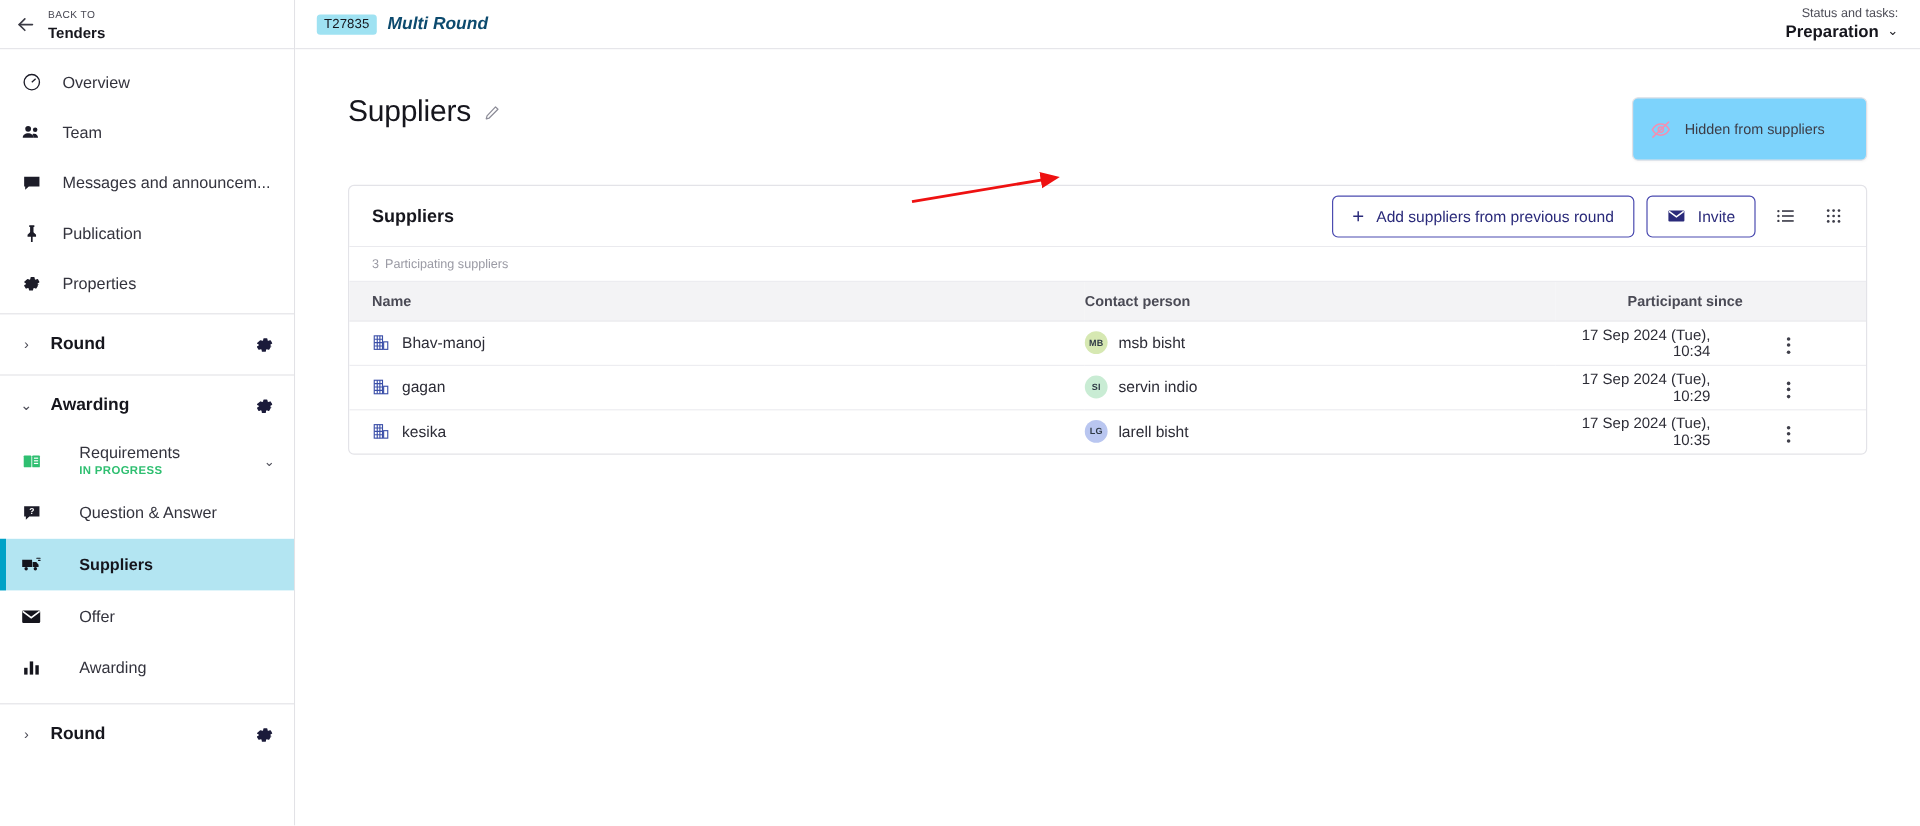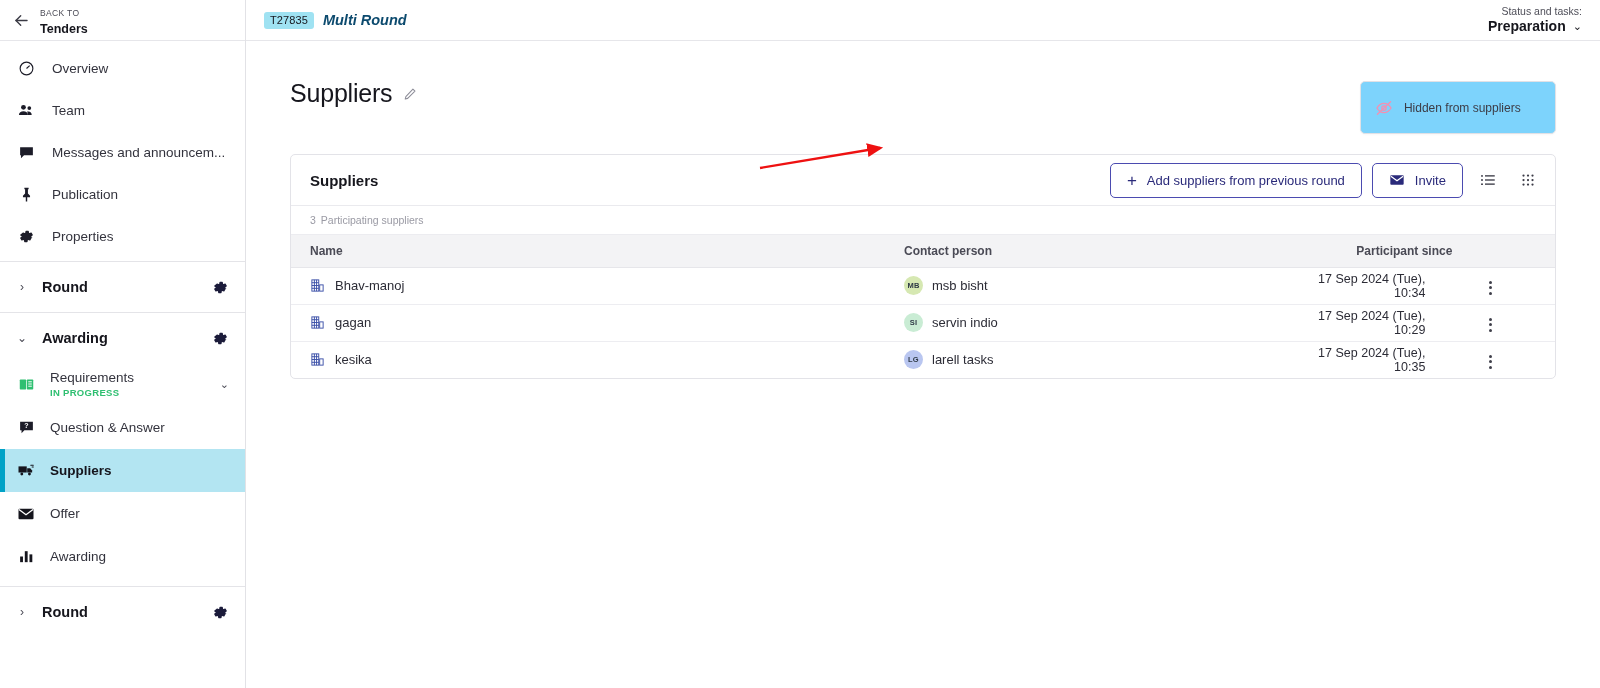--- a/index.html
+++ b/index.html
@@ -66,21 +66,21 @@
     display: flex; align-items: center; justify-content: center;
   }
   .group-name {
     flex: 1 1 auto; font-size: 14.5px; font-weight: bold;
     color: #16161d; margin-left: 12px;
   }
   .group-gear { color: #1b1b3a; display: flex; align-items: center; cursor: pointer; }
 
   .sub-item {
     display: flex; align-items: center;
-    height: 43px; padding-left: 17px; gap: 15px;
+    height: 43px; padding-left: 17px; gap: 31px;
     cursor: pointer; position: relative;
   }
   .sub-item.active { background: #b3e5f2; }
   .sub-item.active::before {
     content: ""; position: absolute; left: 0; top: 0;
     width: 5px; height: 100%; background: #00a2c7;
   }
   .sub-item.active .nav-label { font-weight: bold; color: #15151d; }
   .sub-text { display: flex; flex-direction: column; line-height: 1.15; flex: 1 1 auto; }
   .sub-sub { font-size: 9.5px; font-weight: bold; color: #2fbf71; letter-spacing: .3px; margin-top: 2px; }
@@ -578,21 +578,21 @@
                         <line x1="10.5" y1="3" x2="10.5" y2="21"></line>
                         <rect x="15.5" y="11" width="5.5" height="10"></rect>
                       </svg>
                   </span>
                   <span>kesika</span>
                 </span>
               </td>
               <td>
                 <span class="contact-cell">
                   <span class="avatar" style="background:#b9c6f0">LG</span>
-                  <span>larell tasks</span>
+                  <span>larell bisht</span>
                 </span>
               </td>
               <td class="c-since">17 Sep 2024 (Tue), 10:35</td>
               <td class="c-menu">
                 <span class="kebab">
                     <i></i>
                     <i></i>
                     <i></i>
                   </span>
               </td>

